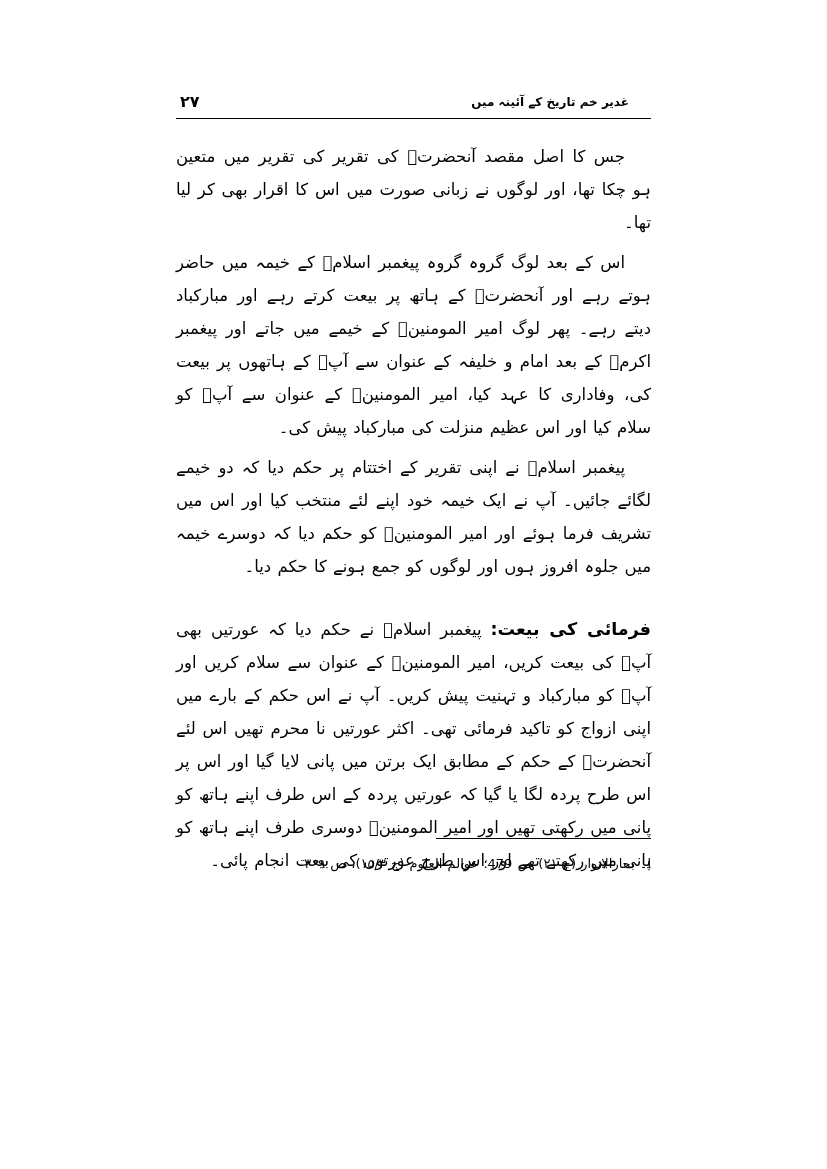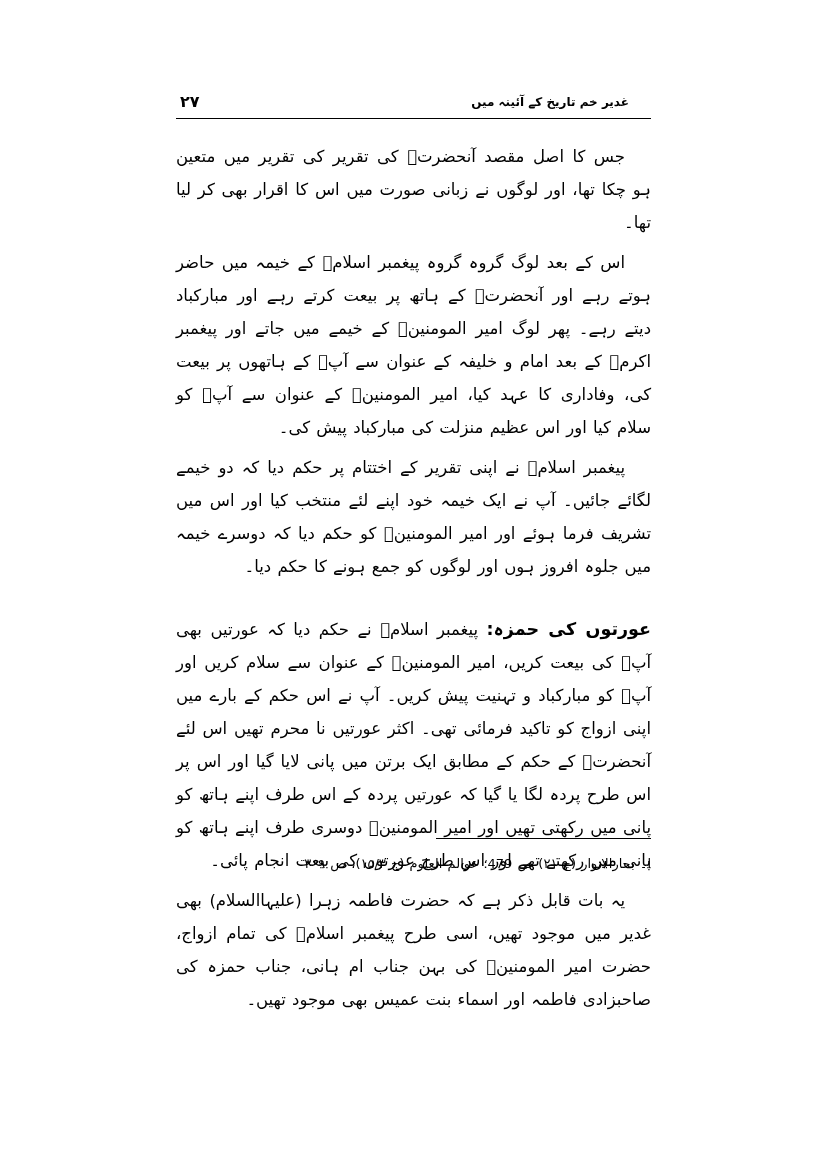--- a/index.html
+++ b/index.html
@@ -132,27 +132,24 @@
     <p class="para">
       <span>پیغمبر اسلامؐ نے اپنی تقریر کے اختتام پر حکم دیا کہ دو خیمے لگائے جائیں۔ آپ نے ایک خیمہ خود اپنے لئے منتخب کیا اور اس میں تشریف فرما ہوئے اور امیر المومنینؑ کو حکم دیا کہ دوسرے خیمہ میں جلوہ افروز ہوں اور لوگوں کو جمع ہونے کا حکم دیا۔</span>
     </p>
 
     <div class="spacer-sm"></div>
 
 
     <div class="spacer-md"></div>
 
     <p class="para no-indent">
-      <span class="lead-label">عورتوں کی حمزہ:</span>
+      <span class="lead-label">فرمائی کی بیعت:</span>
       <span>پیغمبر اسلامؐ نے حکم دیا کہ عورتیں بھی آپؑ کی بیعت کریں، امیر المومنینؑ کے عنوان سے سلام کریں اور آپؑ کو مبارکباد و تہنیت پیش کریں۔ آپ نے اس حکم کے بارے میں اپنی ازواج کو تاکید فرمائی تھی۔ اکثر عورتیں نا محرم تھیں اس لئے آنحضرتؐ کے حکم کے مطابق ایک برتن میں پانی لایا گیا اور اس پر اس طرح پردہ لگا یا گیا کہ عورتیں پردہ کے اس طرف اپنے ہاتھ کو پانی میں رکھتی تھیں اور امیر المومنینؑ دوسری طرف اپنے ہاتھ کو پانی میں رکھتے تھے اور اس طرح عورتوں کی بیعت انجام پائی۔</span>
     </p>
 
-    <p class="para">
-      <span>یہ بات قابل ذکر ہے کہ حضرت فاطمہ زہرا (علیہاالسلام) بھی غدیر میں موجود تھیں، اسی طرح پیغمبر اسلامؐ کی تمام ازواج، حضرت امیر المومنینؑ کی بہن جناب ام ہانی، جناب حمزہ کی صاحبزادی فاطمہ اور اسماء بنت عمیس بھی موجود تھیں۔</span>
-    </p>
 
   </div>
 
   <div class="footnote-area">
     <div class="footnote-rule"></div>
     <div class="footnote-text">ا۔ بحارالانوار (ج ۲۱) ص 479؛ عوالم العلوم (ج ۱۵/۳)، ص ۳۰۹</div>
   </div>
 
 </div>
 

